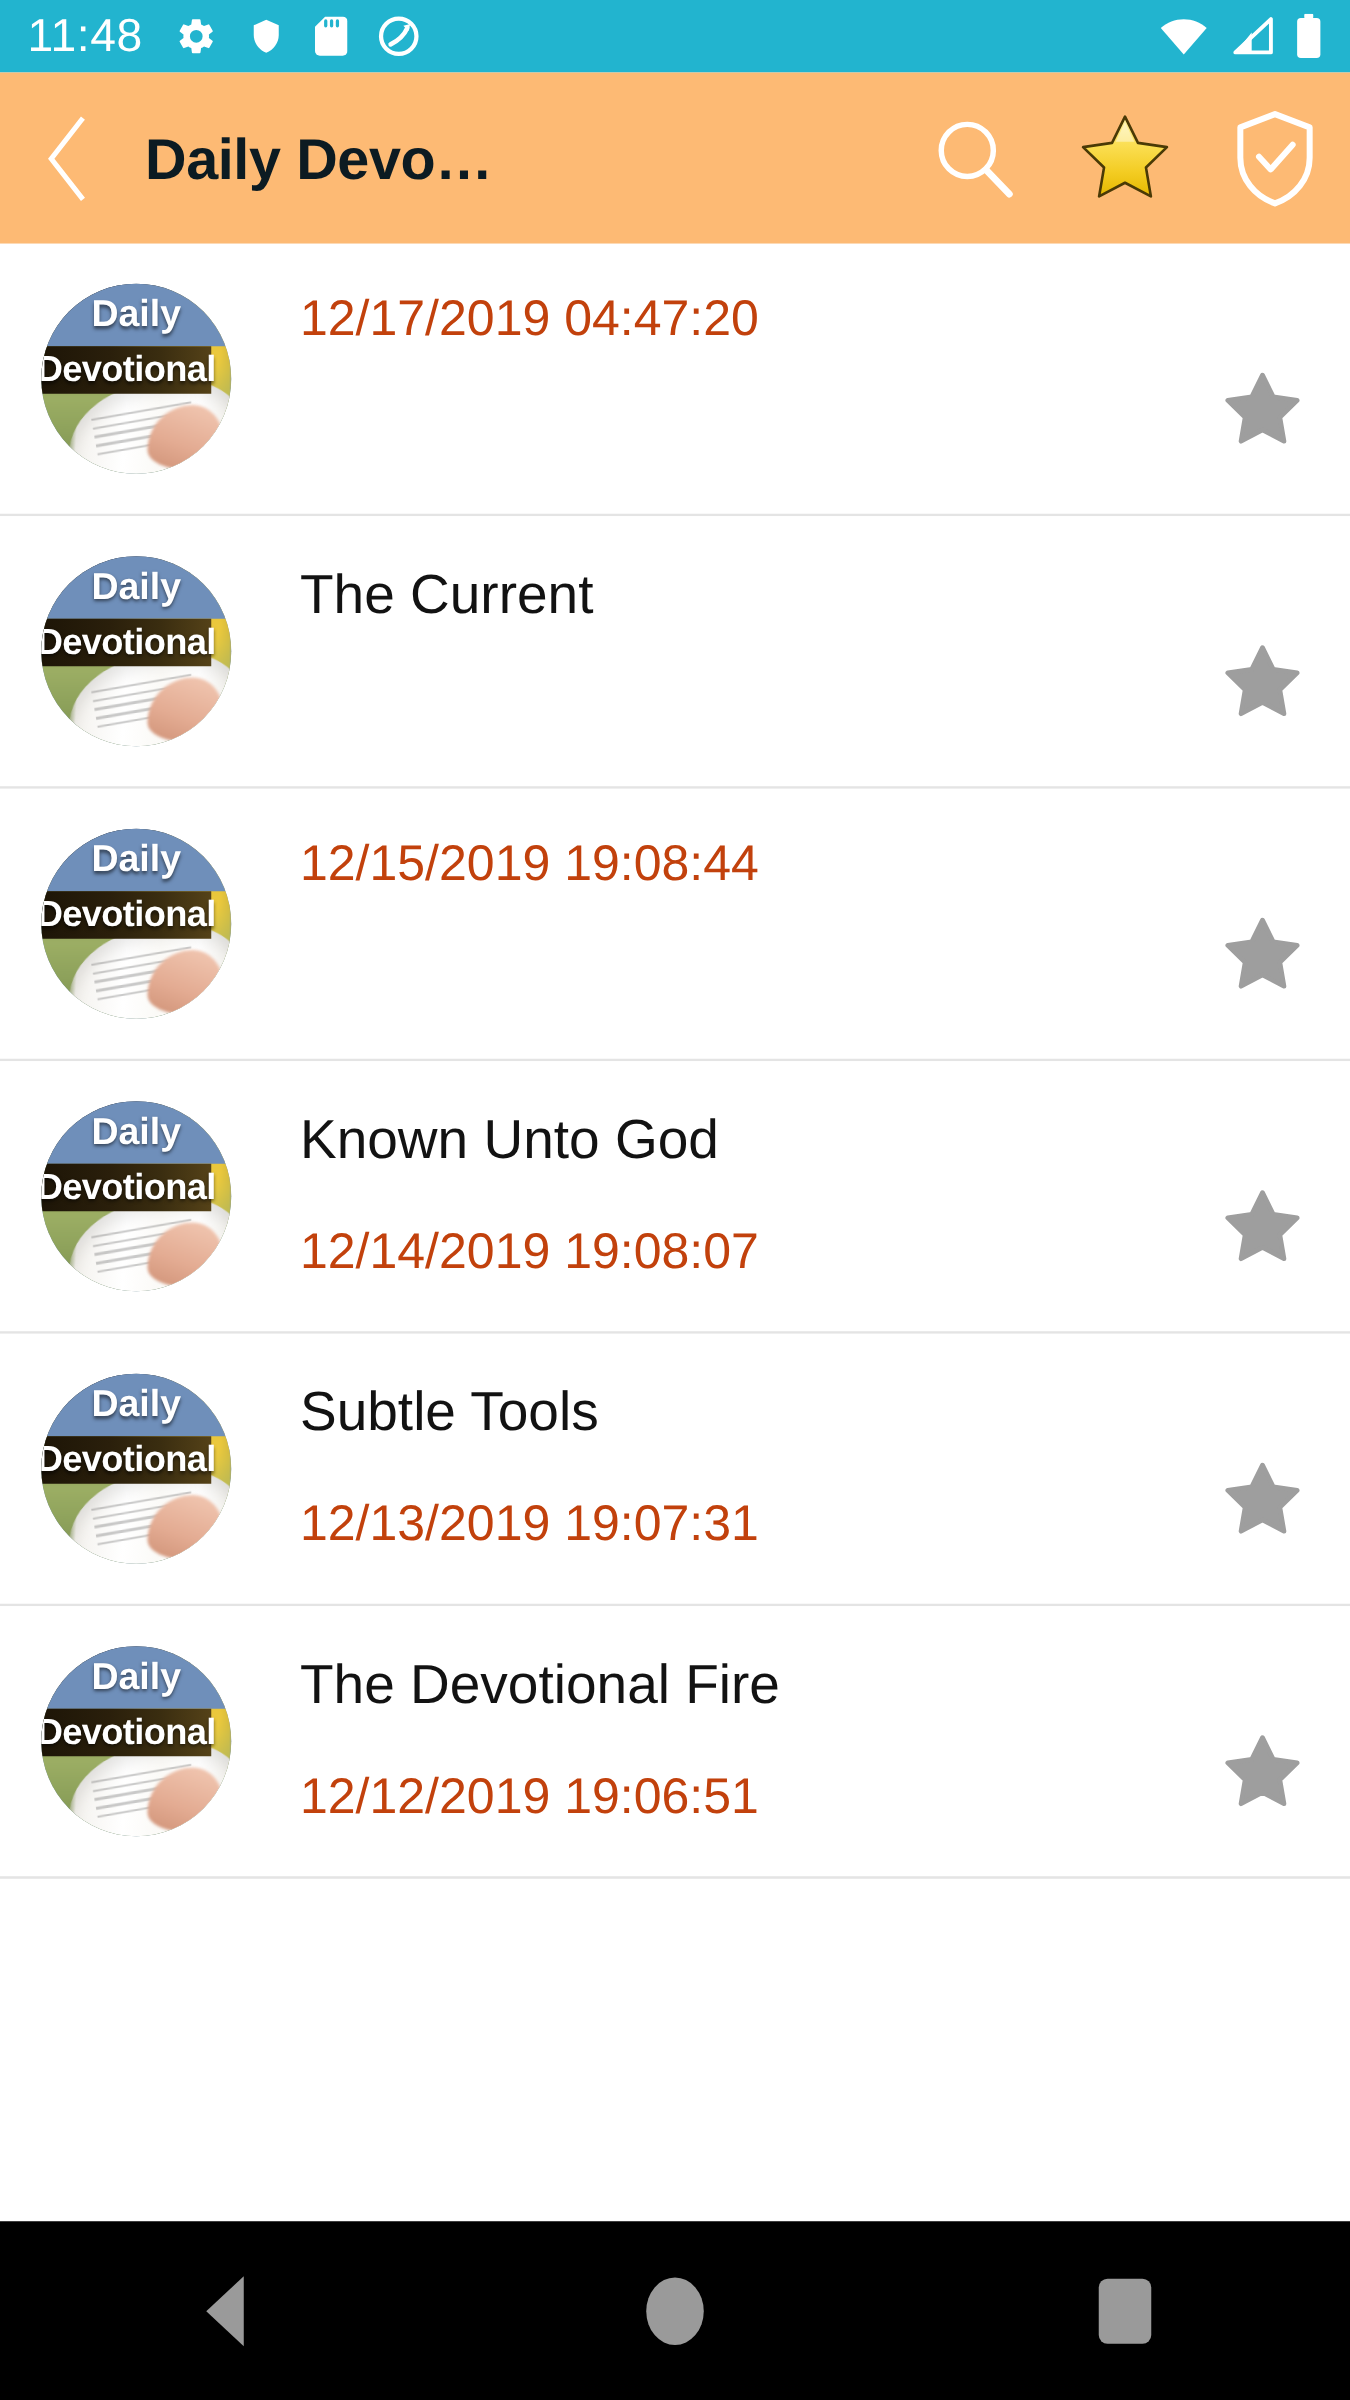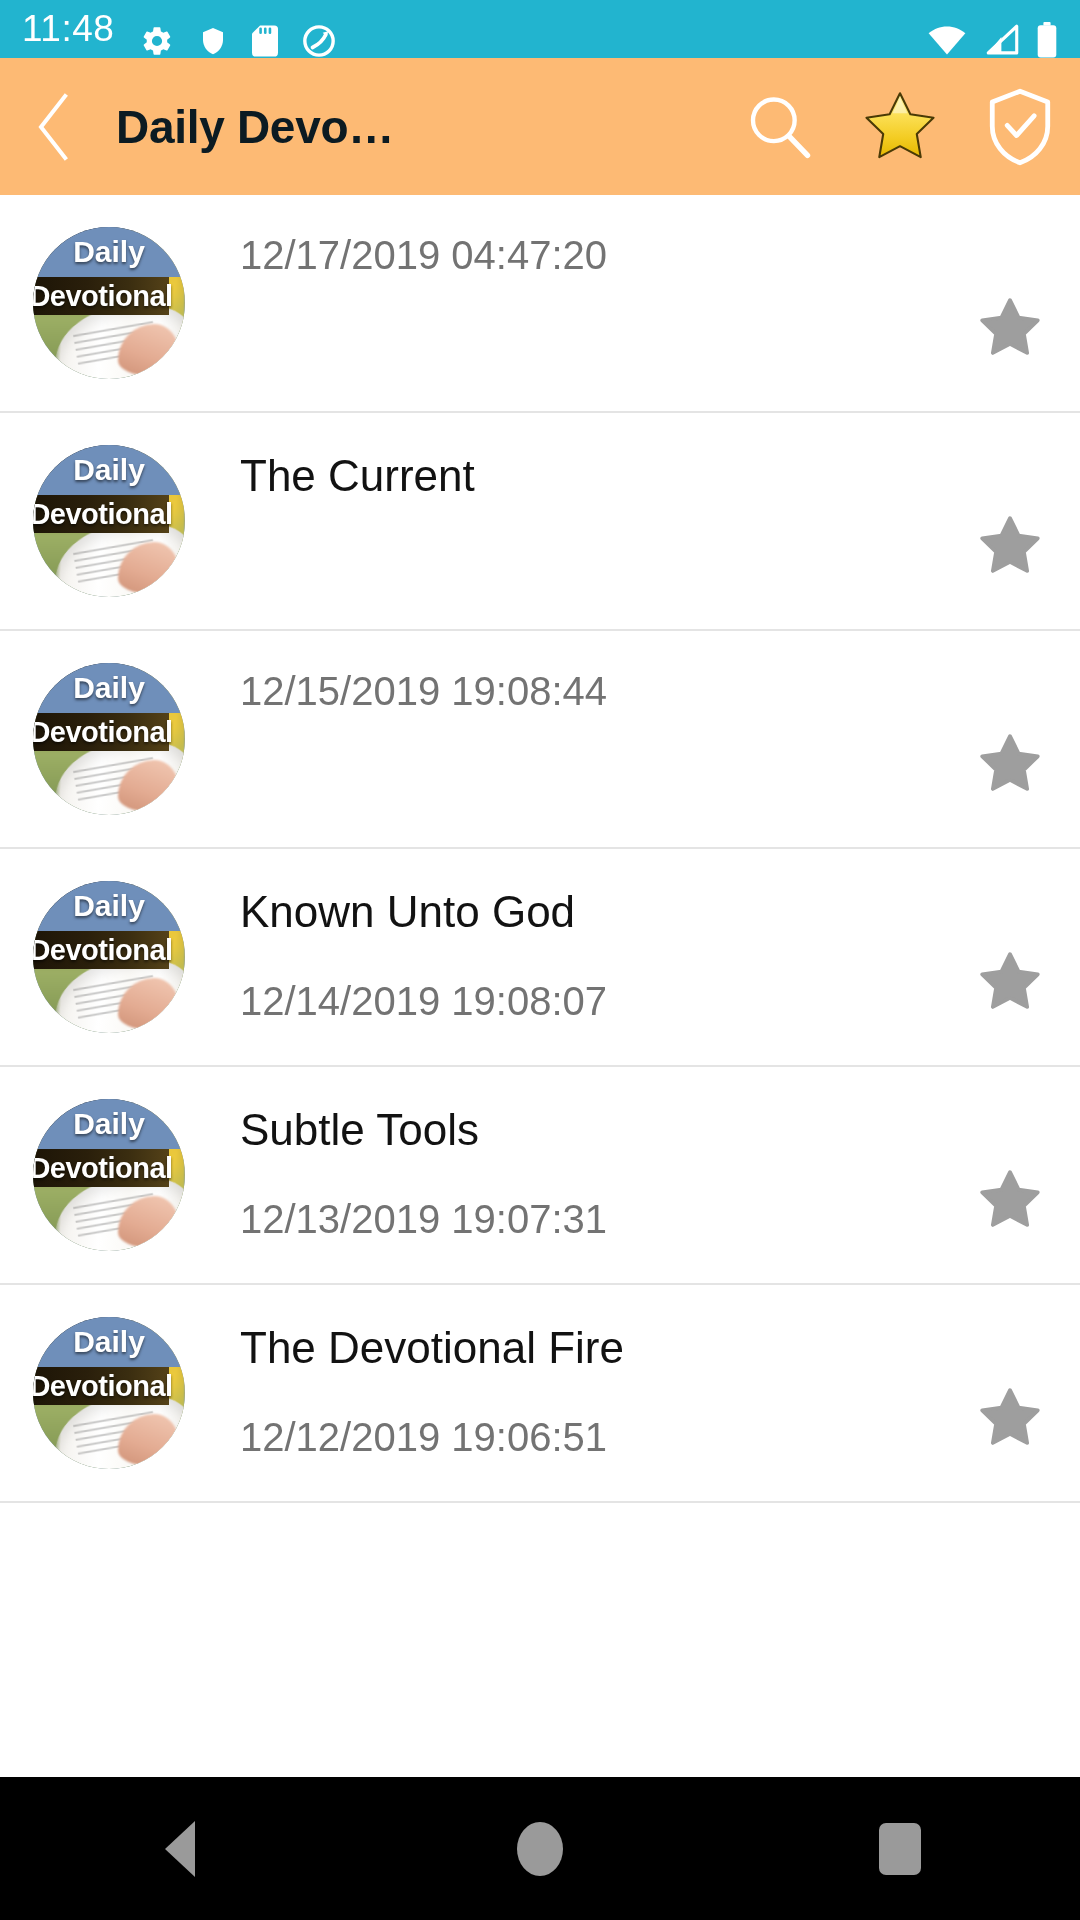--- a/index.html
+++ b/index.html
@@ -7,21 +7,21 @@
   body {
     font-family:"Liberation Sans", sans-serif;
     background:#ffffff;
     overflow:hidden;
     position:relative;
   }
 
   
   #status-bar{
     position:absolute; top:0; left:0; width:1080px; height:58px;
-    background:#22b4cf; display:flex; align-items:flex-end; padding:0 22px;
+    background:#22b4cf; display:flex; align-items:center; padding:0 22px;
   }
   #status-time{
     color:#ffffff; font-size:37px; letter-spacing:0.5px; font-weight:400;
     line-height:58px; margin-right:26px;
   }
   .sb-icons-left{ display:flex; align-items:center; gap:24px; }
   .sb-icons-right{ display:flex; align-items:center; gap:16px; margin-left:auto; }
   .sb-ico{ display:block; }
 
   
@@ -114,21 +114,21 @@
   .item-texts{
     flex:1 1 auto; margin-left:55px; height:152px;
     display:flex; flex-direction:column; justify-content:space-between;
     padding:8px 0 12px 0;
   }
   .item-title{
     color:#121212; font-size:44px; font-weight:400; line-height:1.05;
     white-space:nowrap;
   }
   .item-date{
-    color:#737373; font-size:40px; font-weight:400; line-height:1;
+    color:#c2410c; font-size:40px; font-weight:400; line-height:1;
     white-space:nowrap;
   }
   .item-star{
     width:140px; height:218px; flex:0 0 auto;
     display:flex; align-items:flex-end; justify-content:center;
     padding-bottom:52px; cursor:pointer;
   }
 
   
   #nav-bar{

